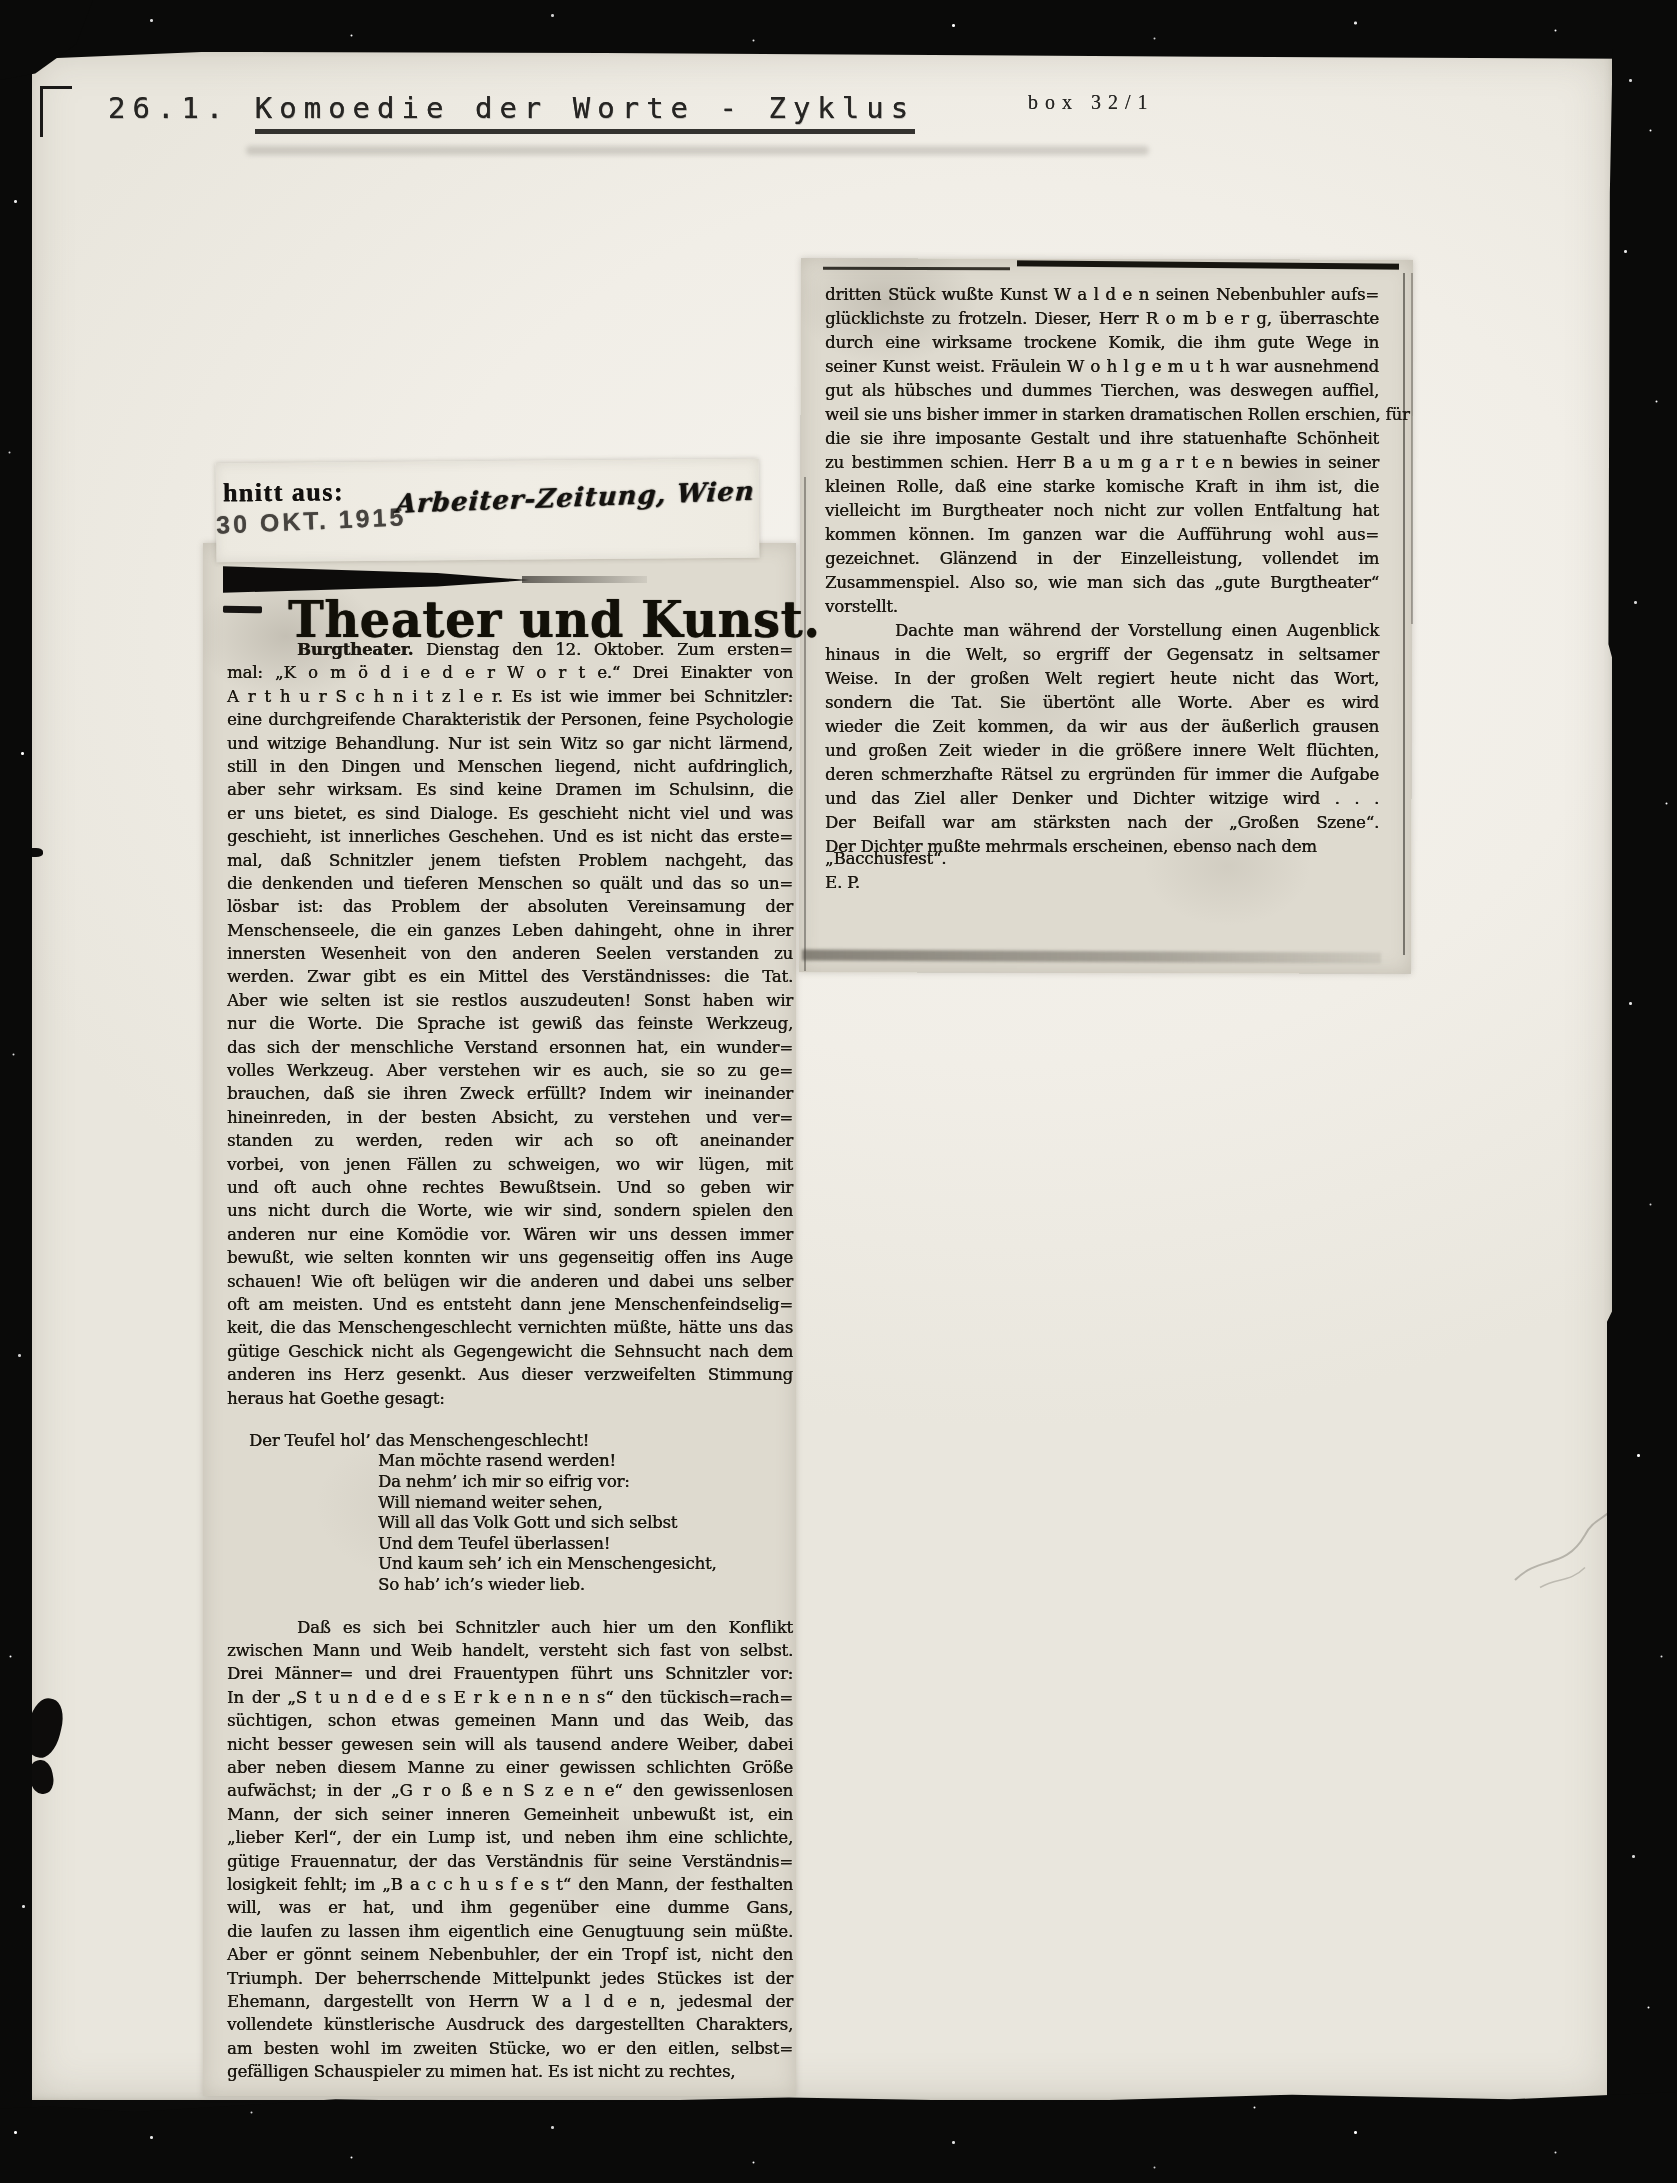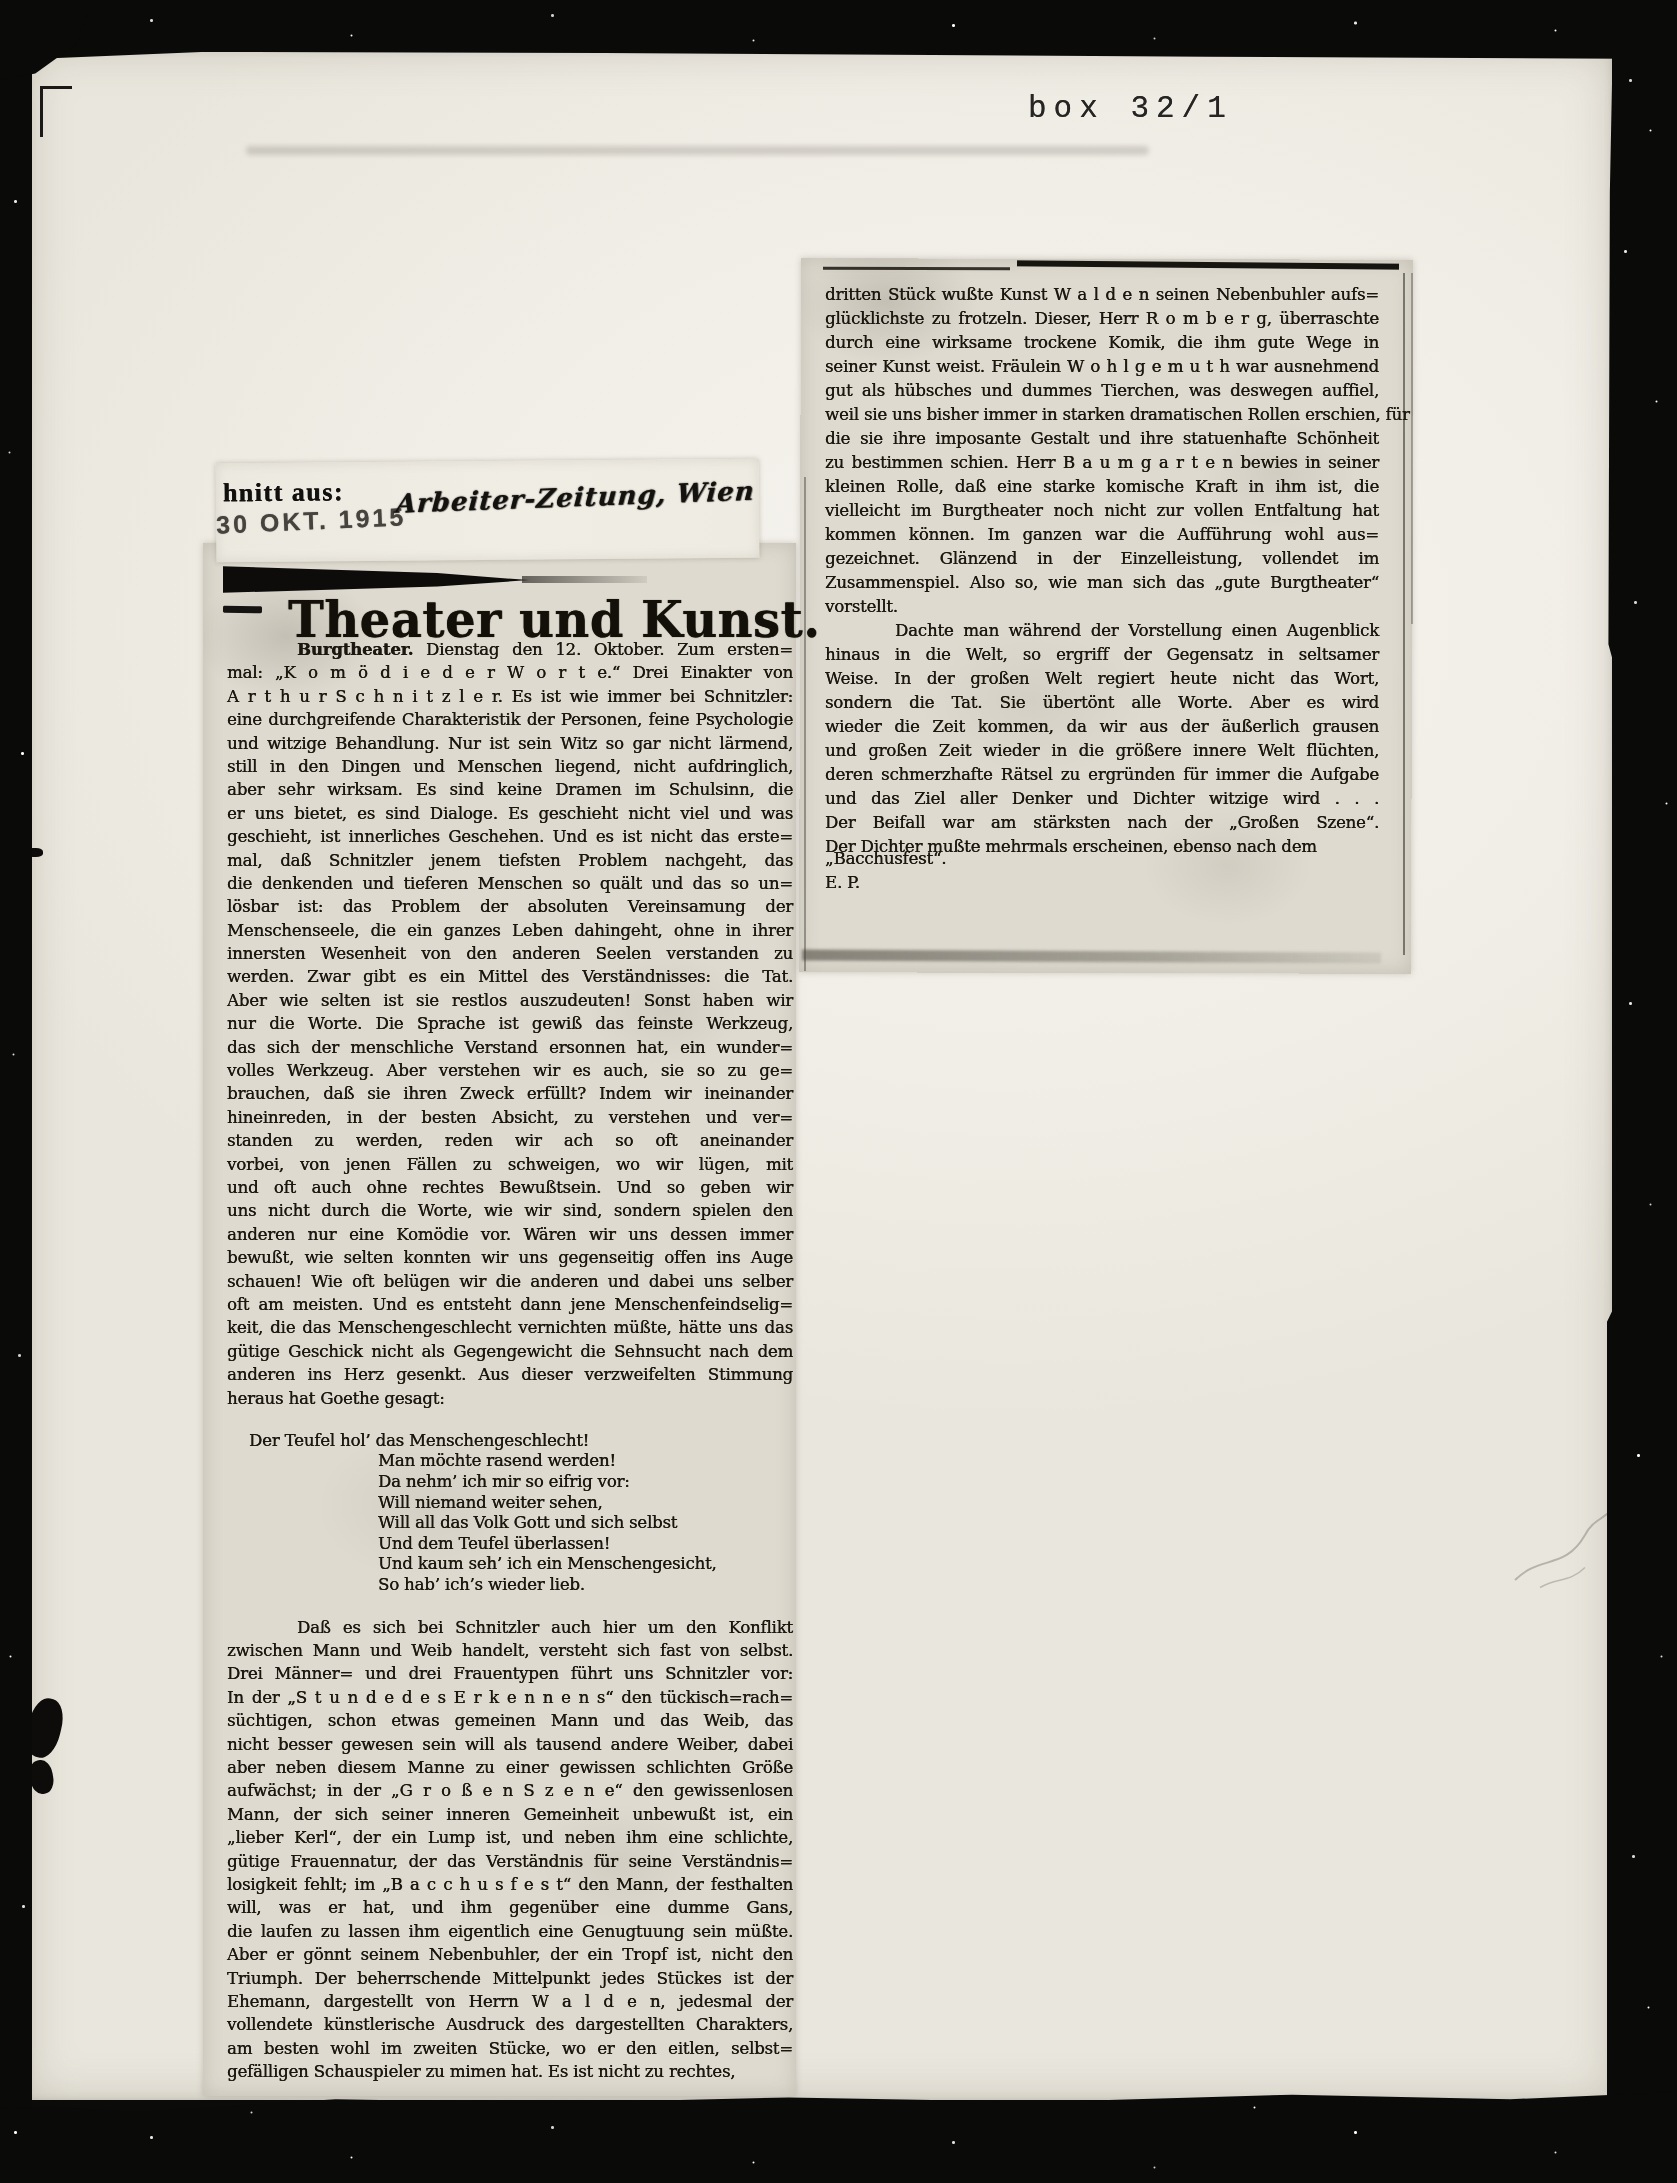--- a/index.html
+++ b/index.html
@@ -37,22 +37,22 @@
       753px 2162px 0 0.5px #fff,953px 2142px 0 1px #e0e0e0,1154px 2167px 0 0.5px #cfcfcf,
       1355px 2132px 0 1px #fff,1555px 2152px 0 0.5px #e4e4e4,251px 2112px 0 0.5px #d8d8d8,
       1254px 2107px 0 0.5px #fff;}
   
   #archive-header{position:absolute;left:108px;top:91px;
       font-family:"DejaVu Sans Mono","Liberation Mono",monospace;
       font-size:29px;letter-spacing:7px;color:#262523;white-space:nowrap;
       text-shadow:0 0 0.5px rgba(38,37,35,.8),0.5px 0.5px 0 rgba(38,37,35,.25);}
   #archive-header .uline{border-bottom:5px solid rgba(25,24,22,.88);padding-bottom:4px;}
   #box-label{position:absolute;left:1028px;top:91px;
-      font-family:Liberation Mono, monospace;
-      font-size:31px;letter-spacing:7px;color:#262523;white-space:nowrap;
+      font-family:Liberation Serif, serif;
+      font-size:20px;letter-spacing:7px;color:#262523;white-space:nowrap;
       text-shadow:0 0 0.5px rgba(38,37,35,.8);}
   #ink-bracket{position:absolute;left:40px;top:86px;width:29px;height:48px;
       border-left:3.5px solid #1a1918;border-top:3px solid #1a1918;}
   #header-smear{position:absolute;left:246px;top:146px;width:903px;height:9px;
       background:rgba(90,86,78,.22);filter:blur(2.5px);border-radius:4.5px;}
   
   .clip{position:absolute;
       background-color:#dedacf;
       background-image:radial-gradient(130px 90px at 14% 6%, rgba(105,98,85,.22), transparent 70%),
         radial-gradient(110px 80px at 78% 30%, rgba(118,110,95,.12), transparent 70%),
@@ -117,20 +117,21 @@
   #tick1{left:26px;top:848px;width:17px;height:9px;border-radius:40%;}
   #pencil-mark{position:absolute;left:1510px;top:1470px;opacity:.55;}
 </style>
 </head>
 <body>
 
 <div id="scan">
   <div id="page"></div>
 
   <div id="ink-bracket"></div>
+  <div id="archive-header"><span>26.1.</span><span>&nbsp;</span><span class="uline">Komoedie der Worte - Zyklus</span></div>
   <div id="box-label">box 32/1</div>
   <div id="header-smear"></div>
 
   <div class="clip" id="left-clip"></div>
   <div class="clip" id="right-clip"></div>
 
   <div id="stamp-slip">
     <div id="stamp-cut">hnitt aus:</div>
     <div id="stamp-date">30 OKT. 1915</div>
     <div id="stamp-source">Arbeiter-Zeitung, Wien</div>

